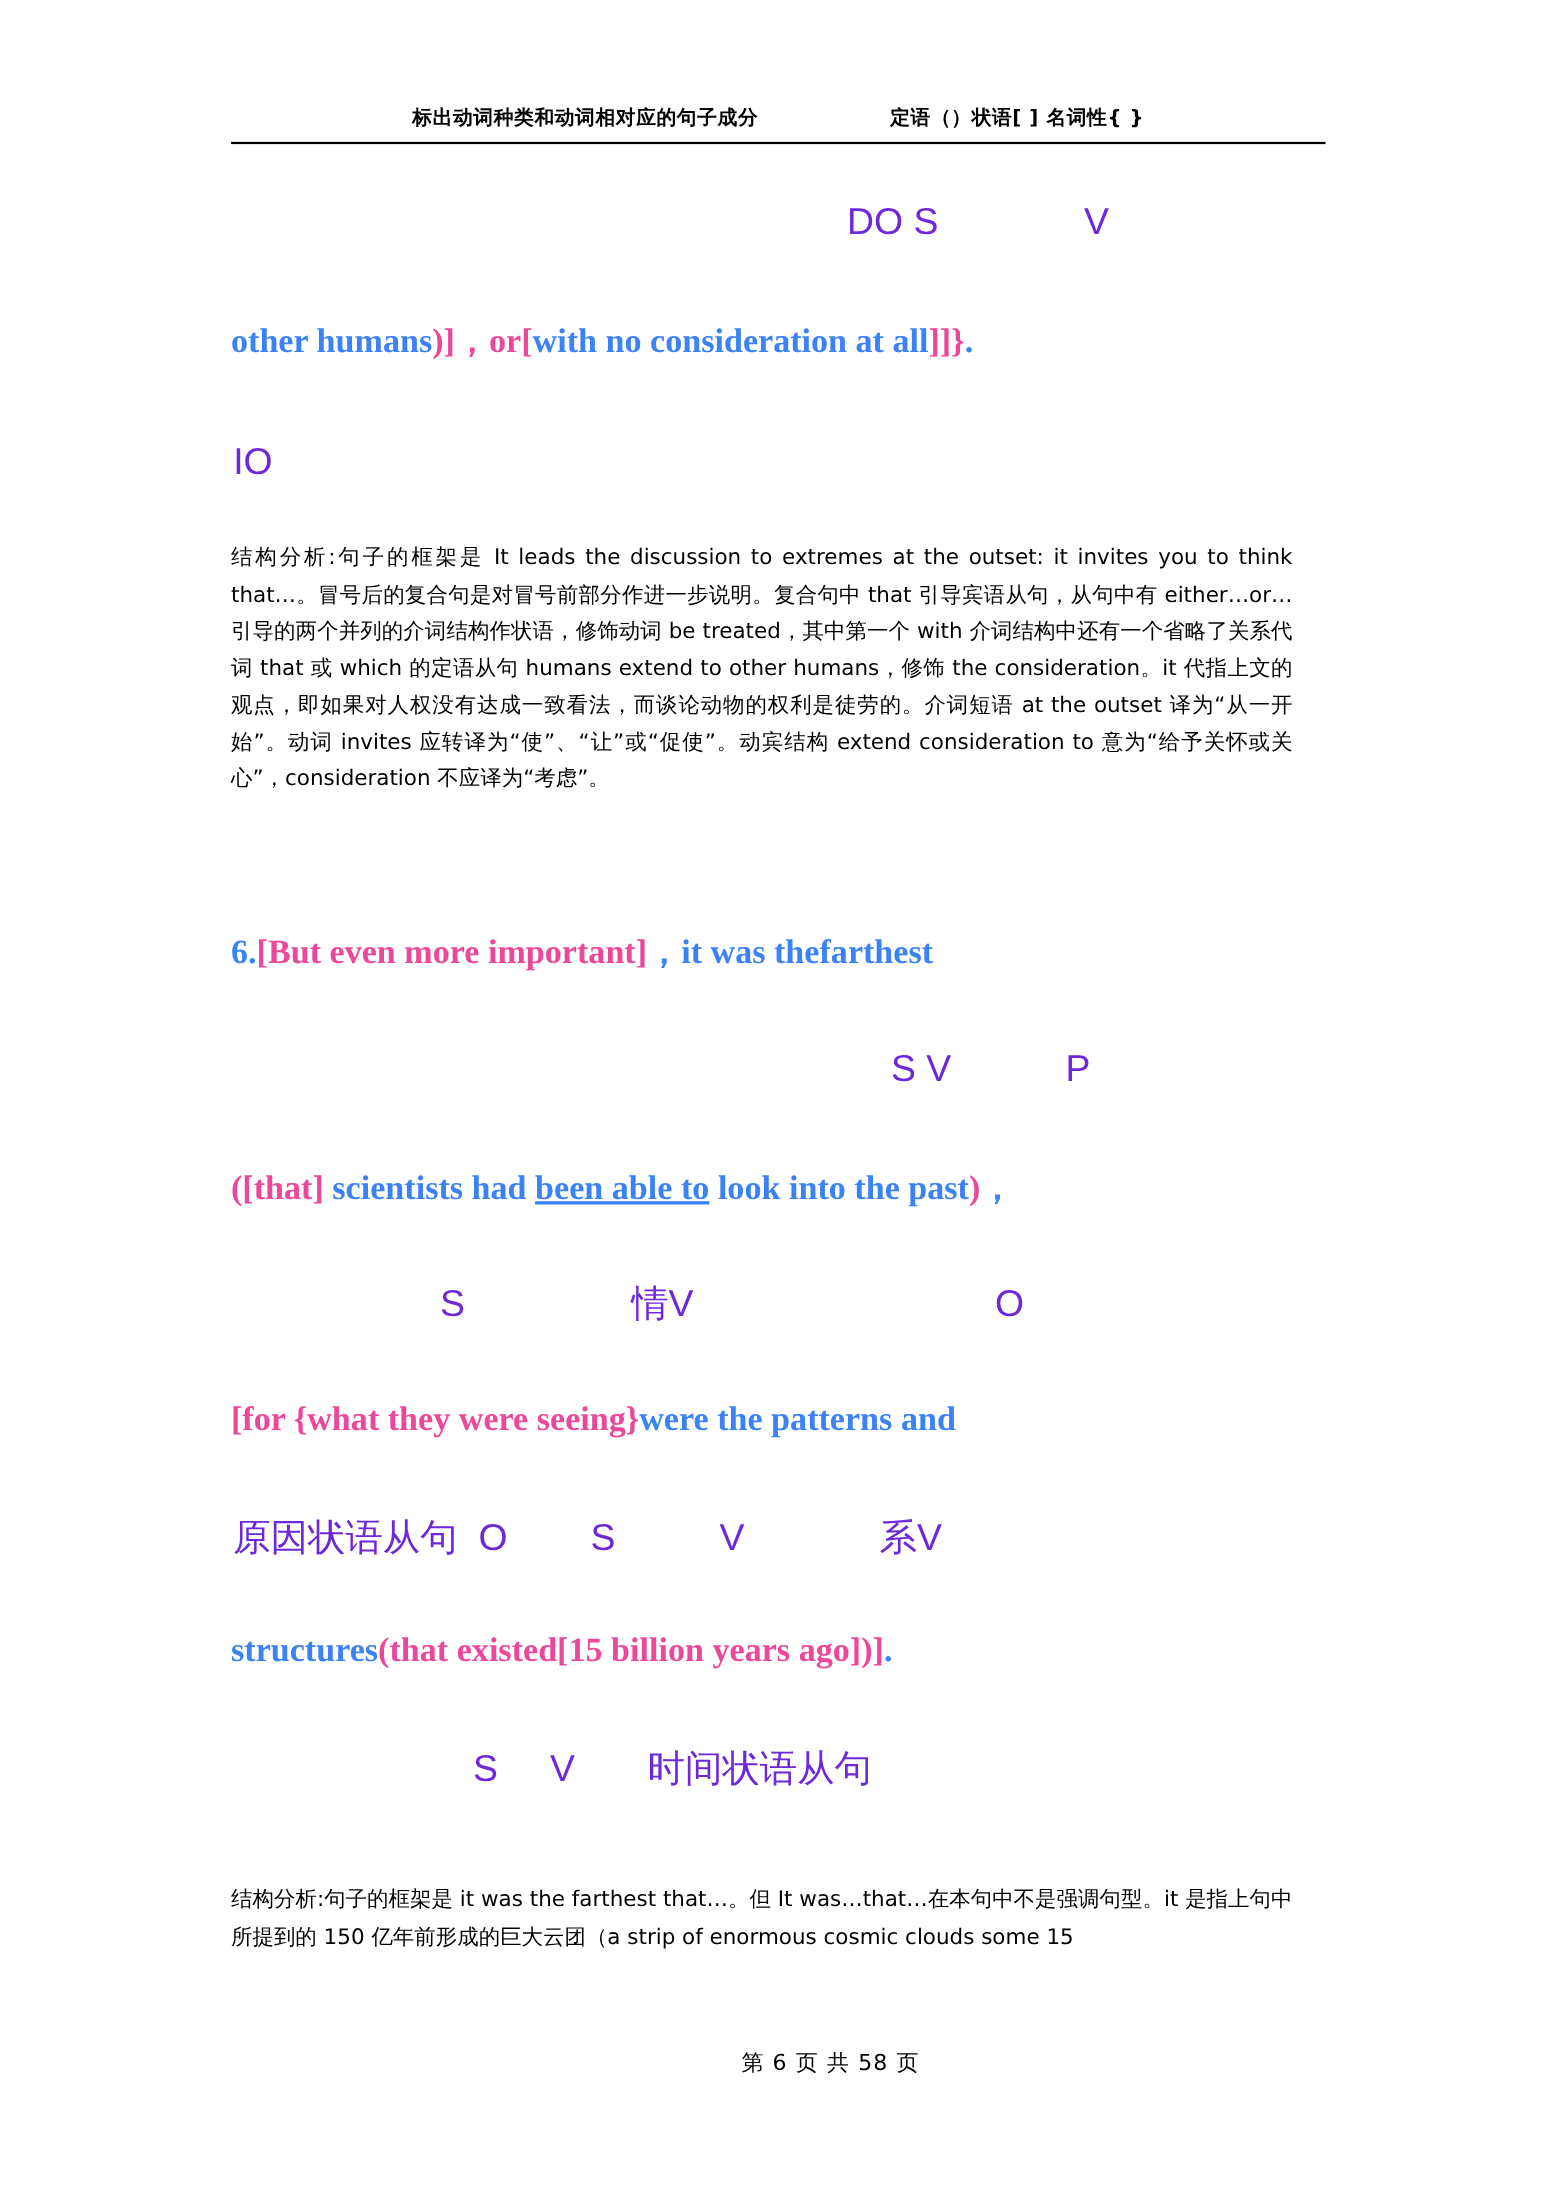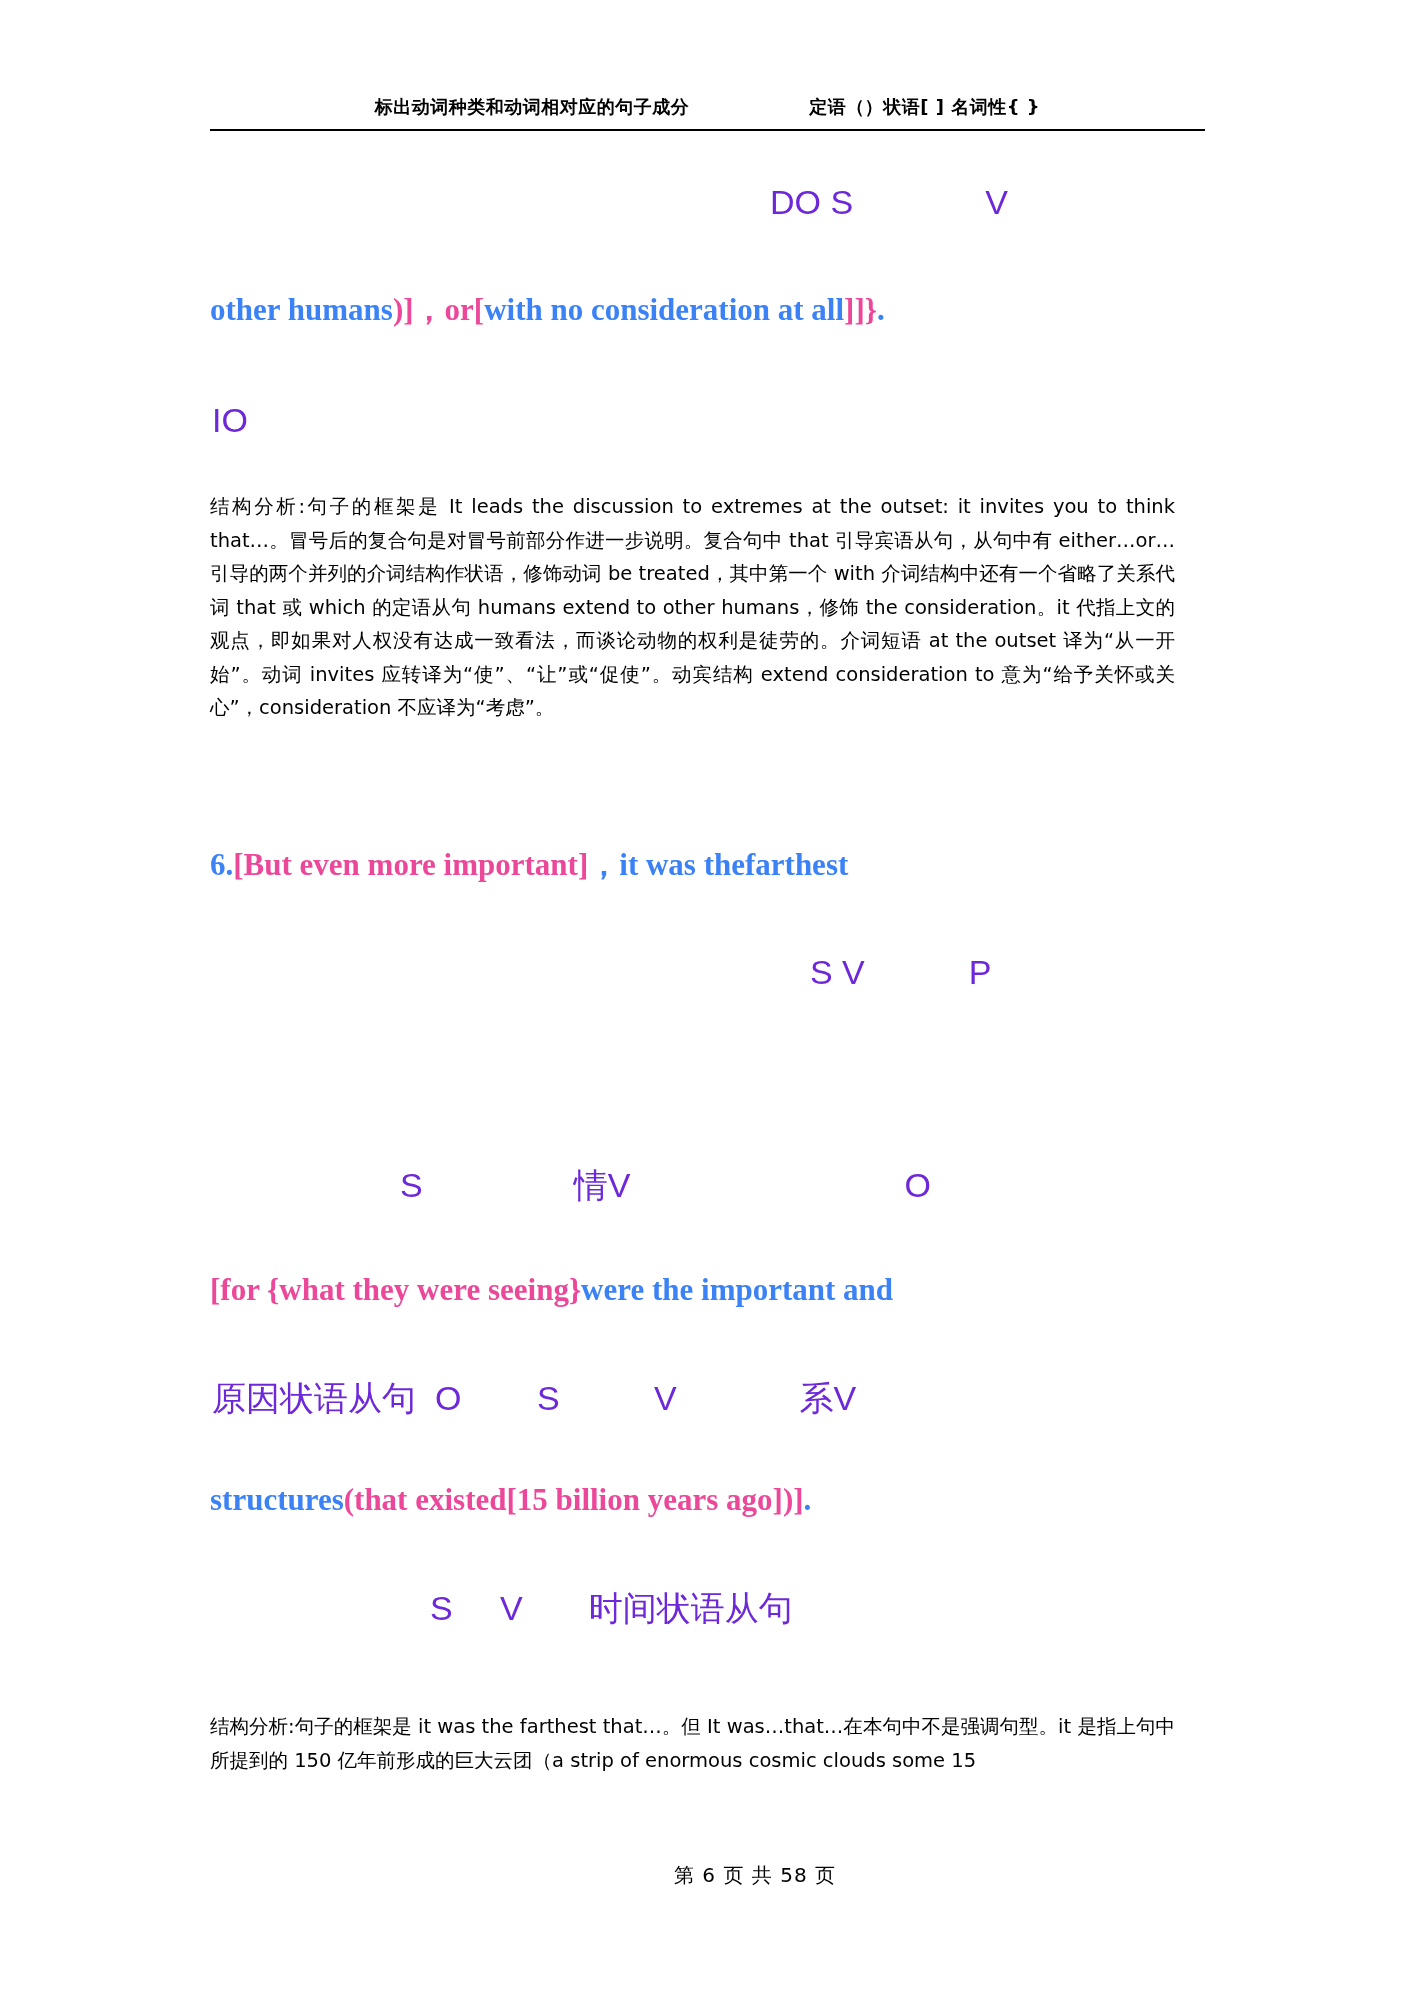--- a/index.html
+++ b/index.html
@@ -112,25 +112,28 @@
   <div class="abs marker-row" style="left:212px; top:400px;">IO</div>
 
   <div class="abs analysis" style="left:210px; top:490px; width:965px;">结构分析:句子的框架是 It leads the discussion to extremes at the outset: it invites you to think that…。冒号后的复合句是对冒号前部分作进一步说明。复合句中 that 引导宾语从句，从句中有 either…or…引导的两个并列的介词结构作状语，修饰动词 be treated，其中第一个 with 介词结构中还有一个省略了关系代词 that 或 which 的定语从句 humans extend to other humans，修饰 the consideration。it 代指上文的观点，即如果对人权没有达成一致看法，而谈论动物的权利是徒劳的。介词短语 at the outset 译为“从一开始”。动词 invites 应转译为“使”、“让”或“促使”。动宾结构 extend consideration to 意为“给予关怀或关心”，consideration 不应译为“考虑”。</div>
 
   <div class="abs sent-row" style="left:210px; top:845px; width:1000px;">
     <span class="blk">6.</span><span class="red">[But even more important]</span><span class="blk">，it was thefarthest</span>
   </div>
 
   <div class="abs marker-row" style="left:810px; top:952px;">S V           P</div>
 
+  <div class="abs sent-row" style="left:210px; top:1060px; width:1000px;">
+    <span class="red">(</span><span class="red">[that]</span><span class="blk"> scientists had </span><span class="blk uline">been able to</span><span class="blk"> look into the past</span><span class="red">)</span><span class="blk">，</span>
+  </div>
 
   <div class="abs marker-row" style="left:400px; top:1165px;">S                情V                             O</div>
 
   <div class="abs sent-row" style="left:210px; top:1270px; width:1000px;">
-    <span class="red">[for {what they were seeing}</span><span class="blk">were the important and</span>
+    <span class="red">[for {what they were seeing}</span><span class="blk">were the patterns and</span>
   </div>
 
   <div class="abs marker-row" style="left:212px; top:1378px;">原因状语从句  O        S          V             系V</div>
 
   <div class="abs sent-row" style="left:210px; top:1480px; width:1000px;">
     <span class="blk">structures</span><span class="red">(that existed</span><span class="red">[15 billion years ago]</span><span class="red">)]</span><span class="blk">.</span>
   </div>
 
   <div class="abs marker-row" style="left:430px; top:1588px;">S     V       时间状语从句</div>
 

